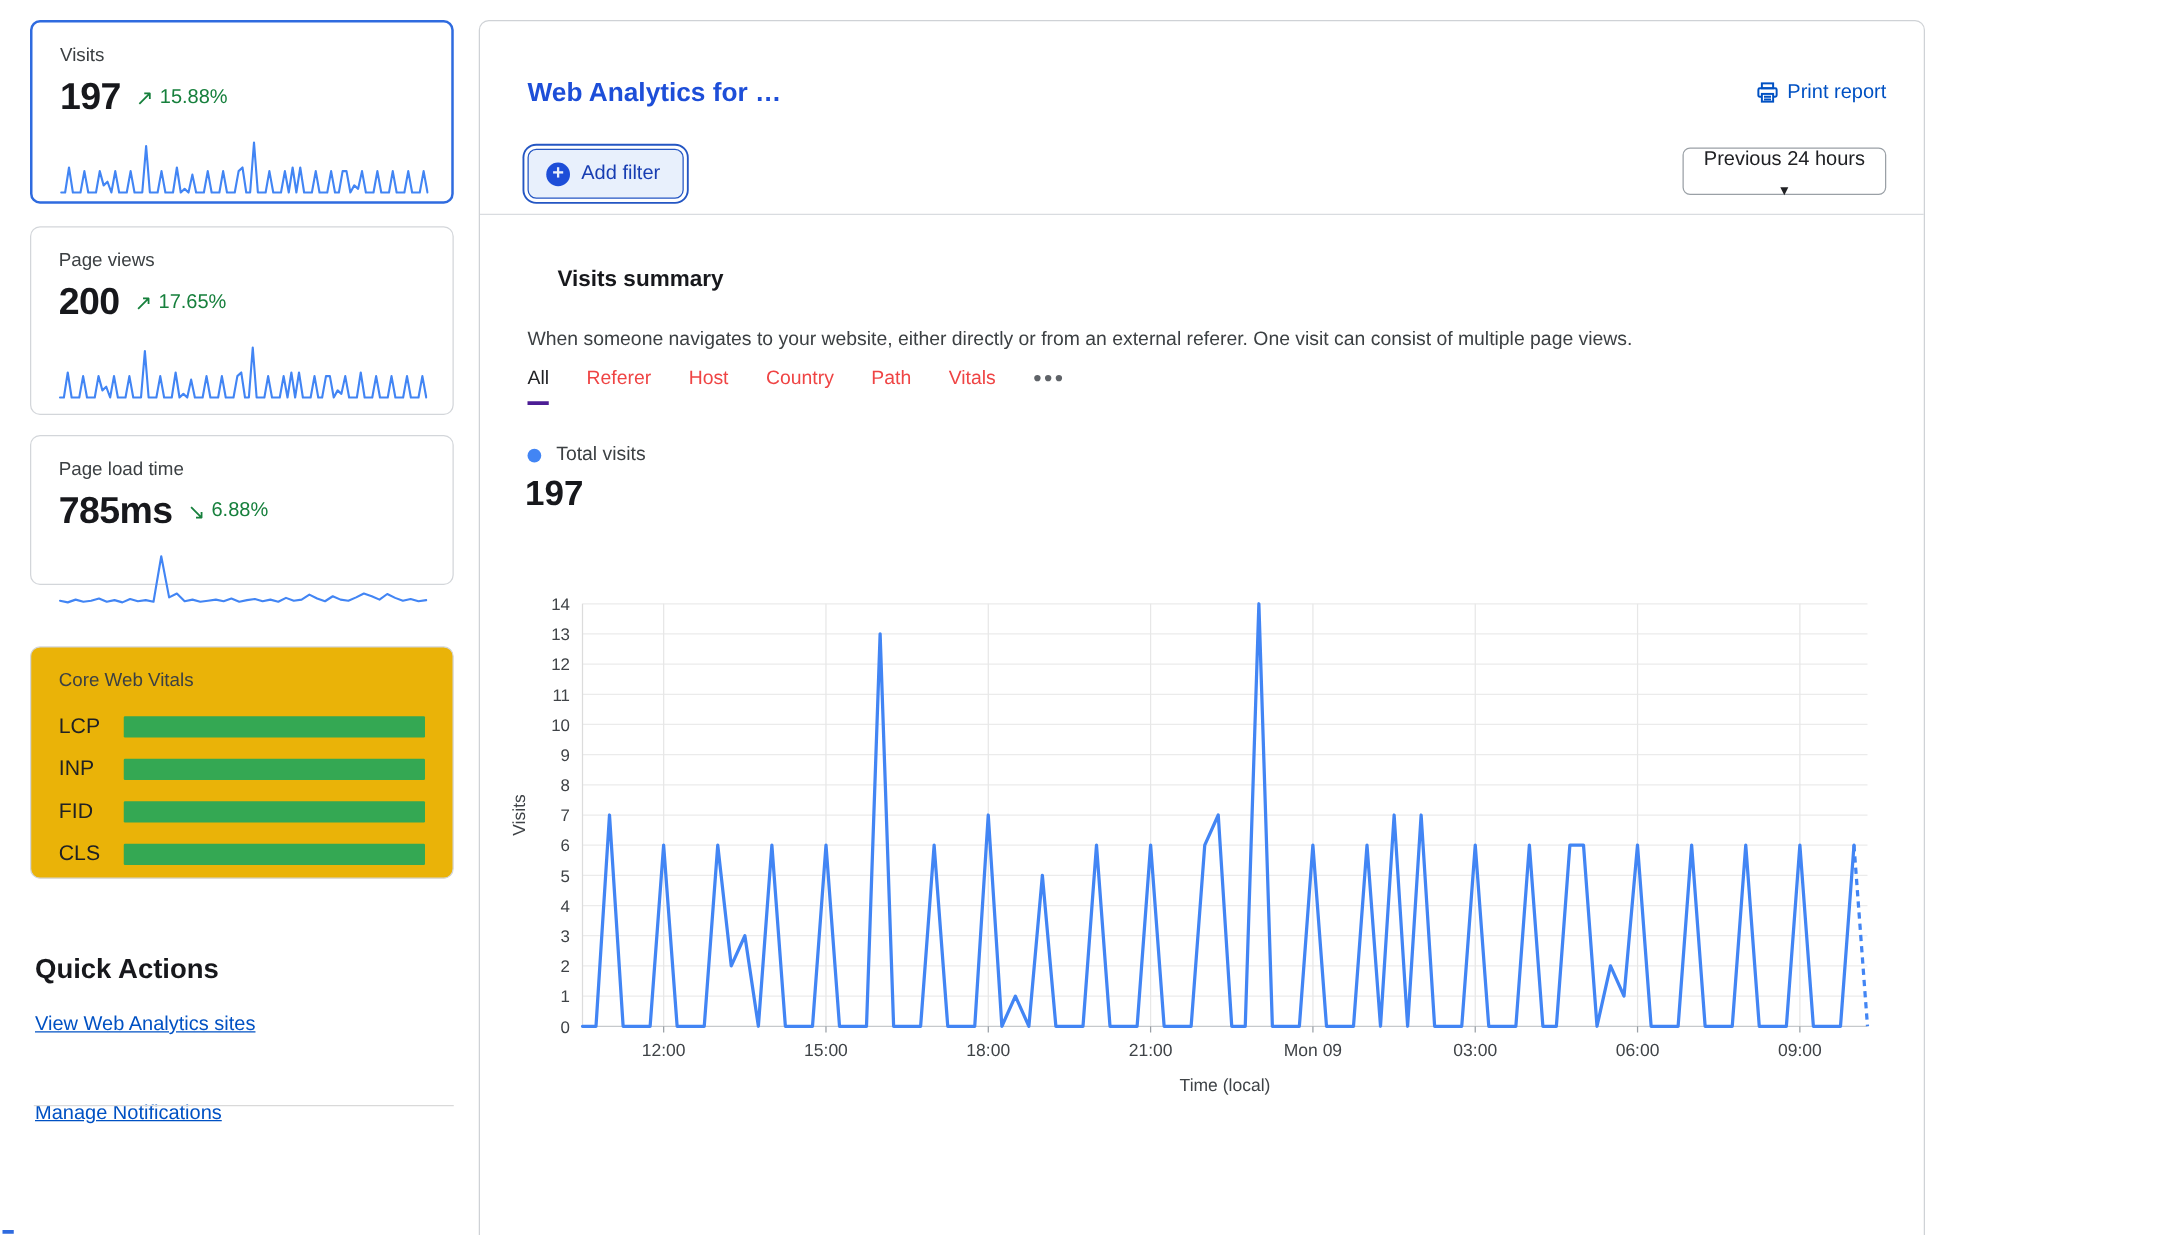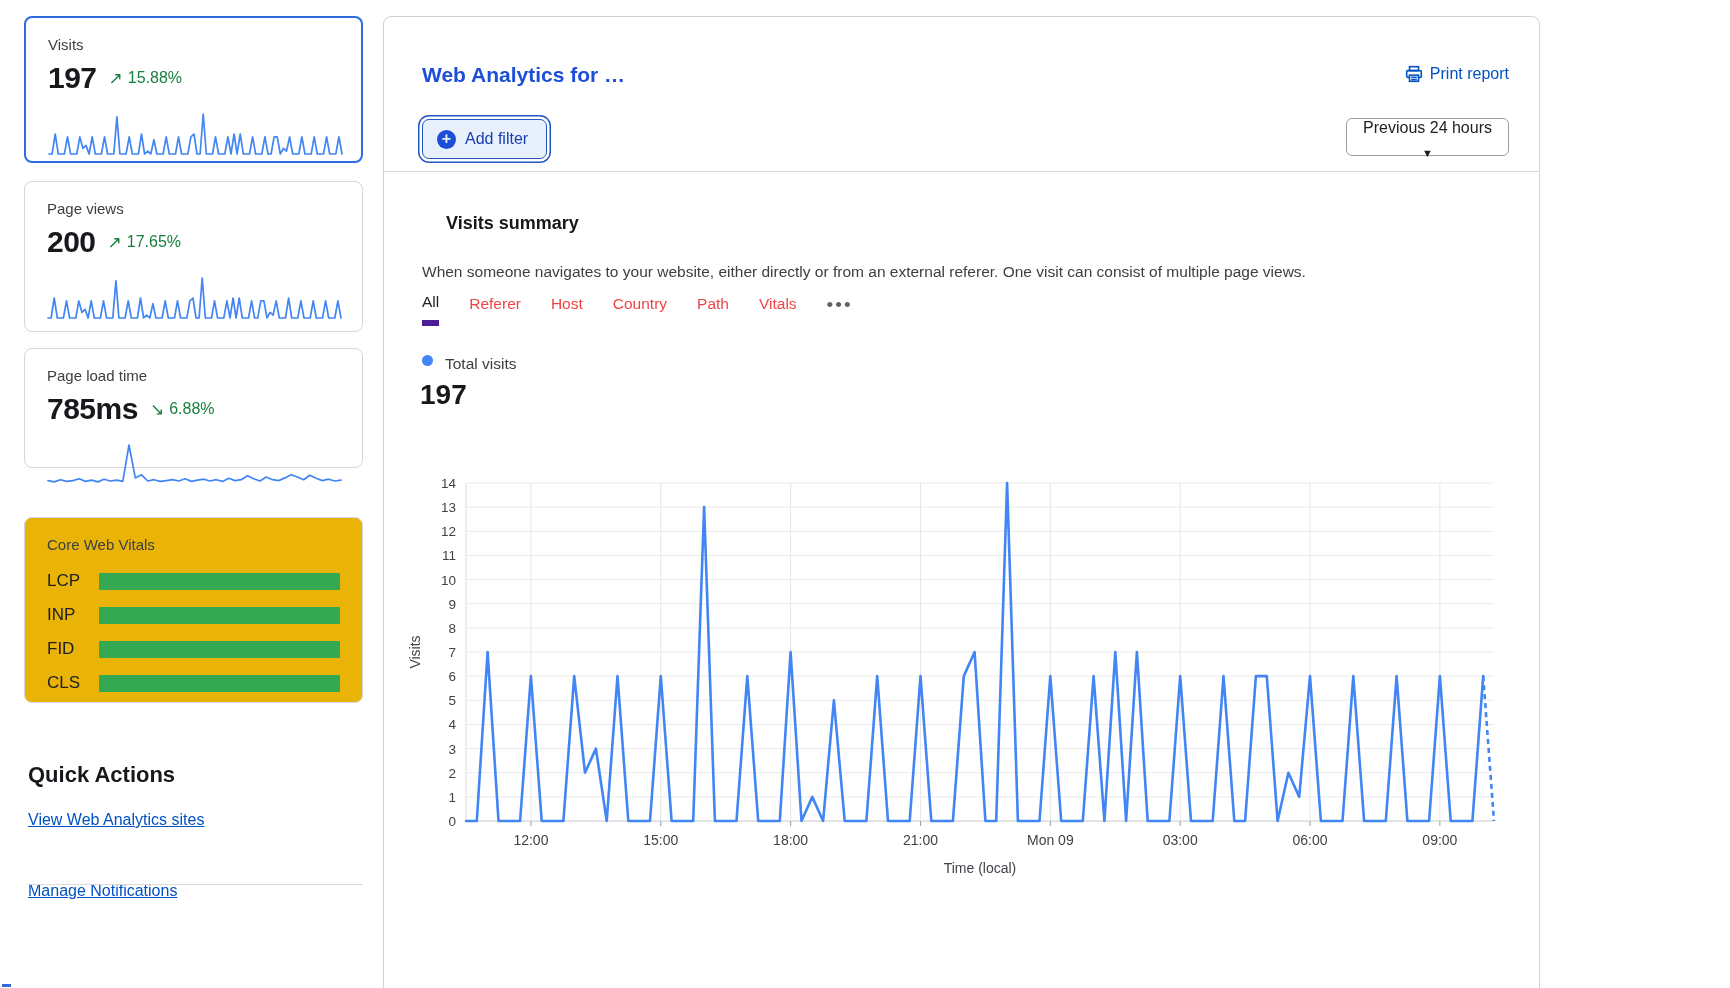--- a/index.html
+++ b/index.html
@@ -47,24 +47,24 @@
   .range-btn { position:absolute; right:30px; top:101px; height:38px; padding:0 16px;
                display:inline-flex; align-items:center; gap:10px; background:#fff;
                border:1px solid #9aa0a6; border-radius:6px; font-size:16px; color:#202124; cursor:pointer;flex-direction:column; }
   .range-caret { font-size:11px; color:#202124; }
   .header-divider { position:absolute; left:0; top:154px; width:100%; border-top:1px solid #d9dce0; }
 
   .section-title { position:absolute; left:38px; top:196px; font-size:18px; font-weight:bold; color:#17181c;margin-left:24px; }
   .section-desc { position:absolute; left:38px; top:232px; width:1080px; font-size:15.5px; color:#3c4043;margin-top:14px; }
   .tabs { position:absolute; left:38px; top:276px; display:flex; gap:30px; align-items:center; }
   .tab { font-size:15.5px; color:#ef4444; padding-bottom:9px; cursor:pointer; border-bottom:3px solid transparent; }
-  .tab.active { color:#202124; border-bottom:6px solid #4c1d95; }
+  .tab.active { color:#202124; border-bottom:3px solid #4c1d95; }
   .tab-more { font-size:19px; color:#5f6368; letter-spacing:2px; cursor:pointer; padding-bottom:9px; }
 
-  .legend { position:absolute; left:38px; top:338px; display:flex; align-items:flex-start; gap:12px; }
+  .legend { position:absolute; left:38px; top:338px; display:flex; align-items:center; gap:12px; }
   .legend-dot { width:11px; height:11px; border-radius:50%; background:#4285f4; }
   .legend-label { font-size:15.5px; color:#3c4043; }
   .big-total { position:absolute; left:36px; top:362px; font-size:28px; font-weight:bold; color:#17181c; }
 
   .chart-box { position:absolute; left:22px; top:452px; }
 </style>
 </head>
 <body>
 
 <div class="card selected" style="top:16px; height:147px;">

